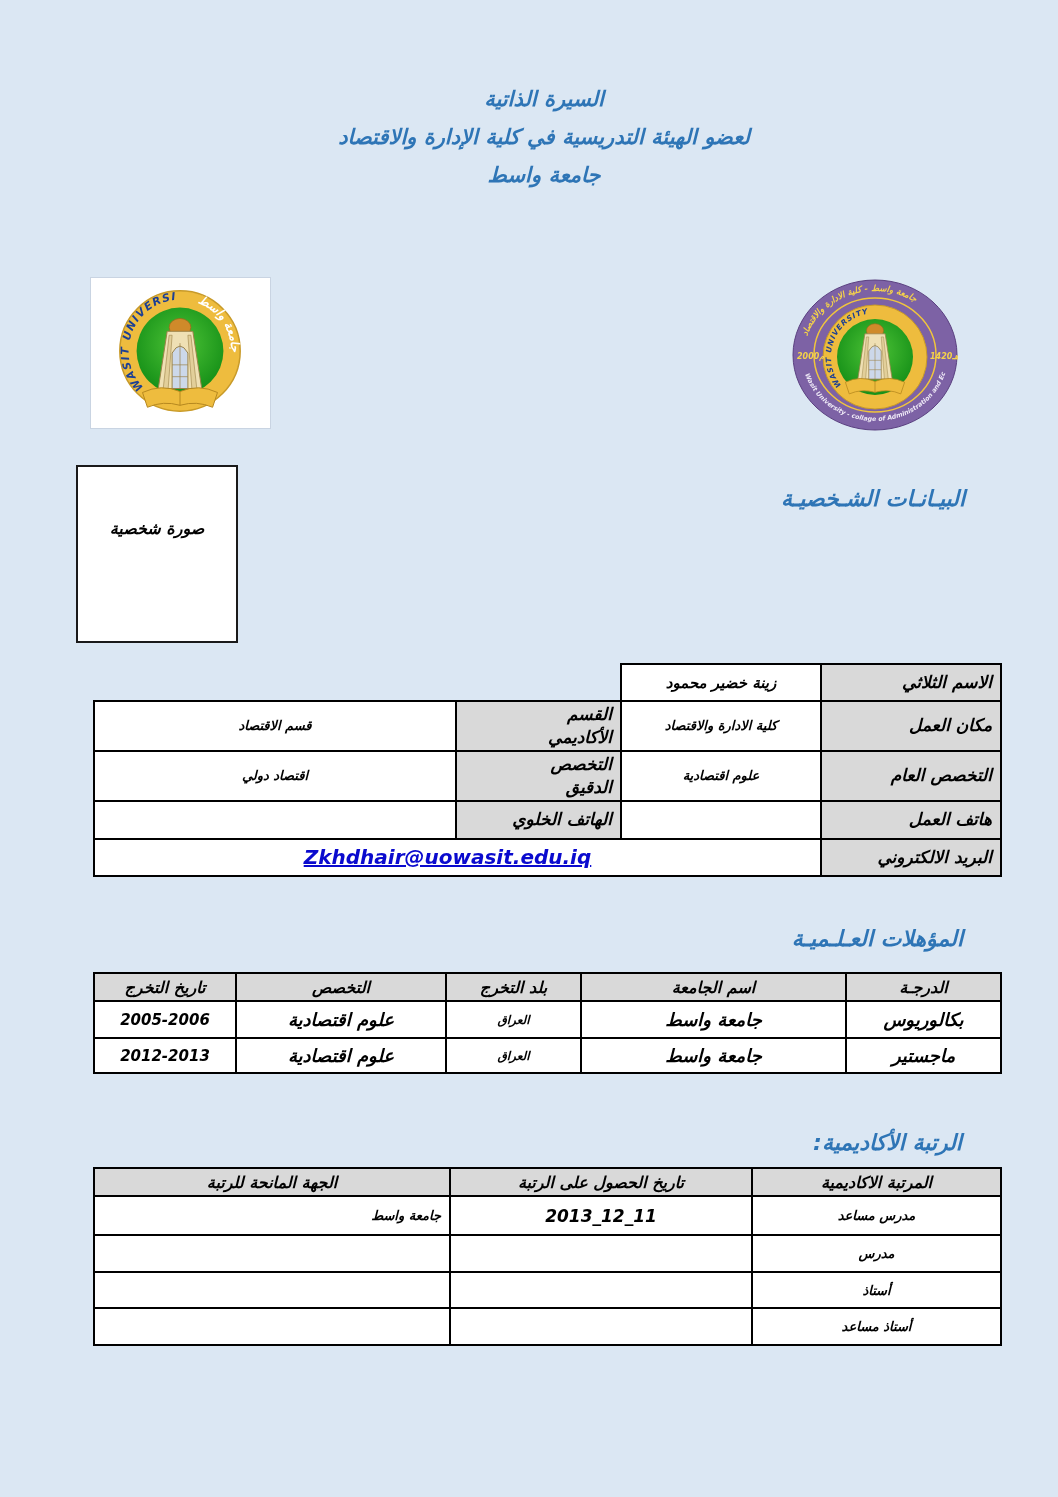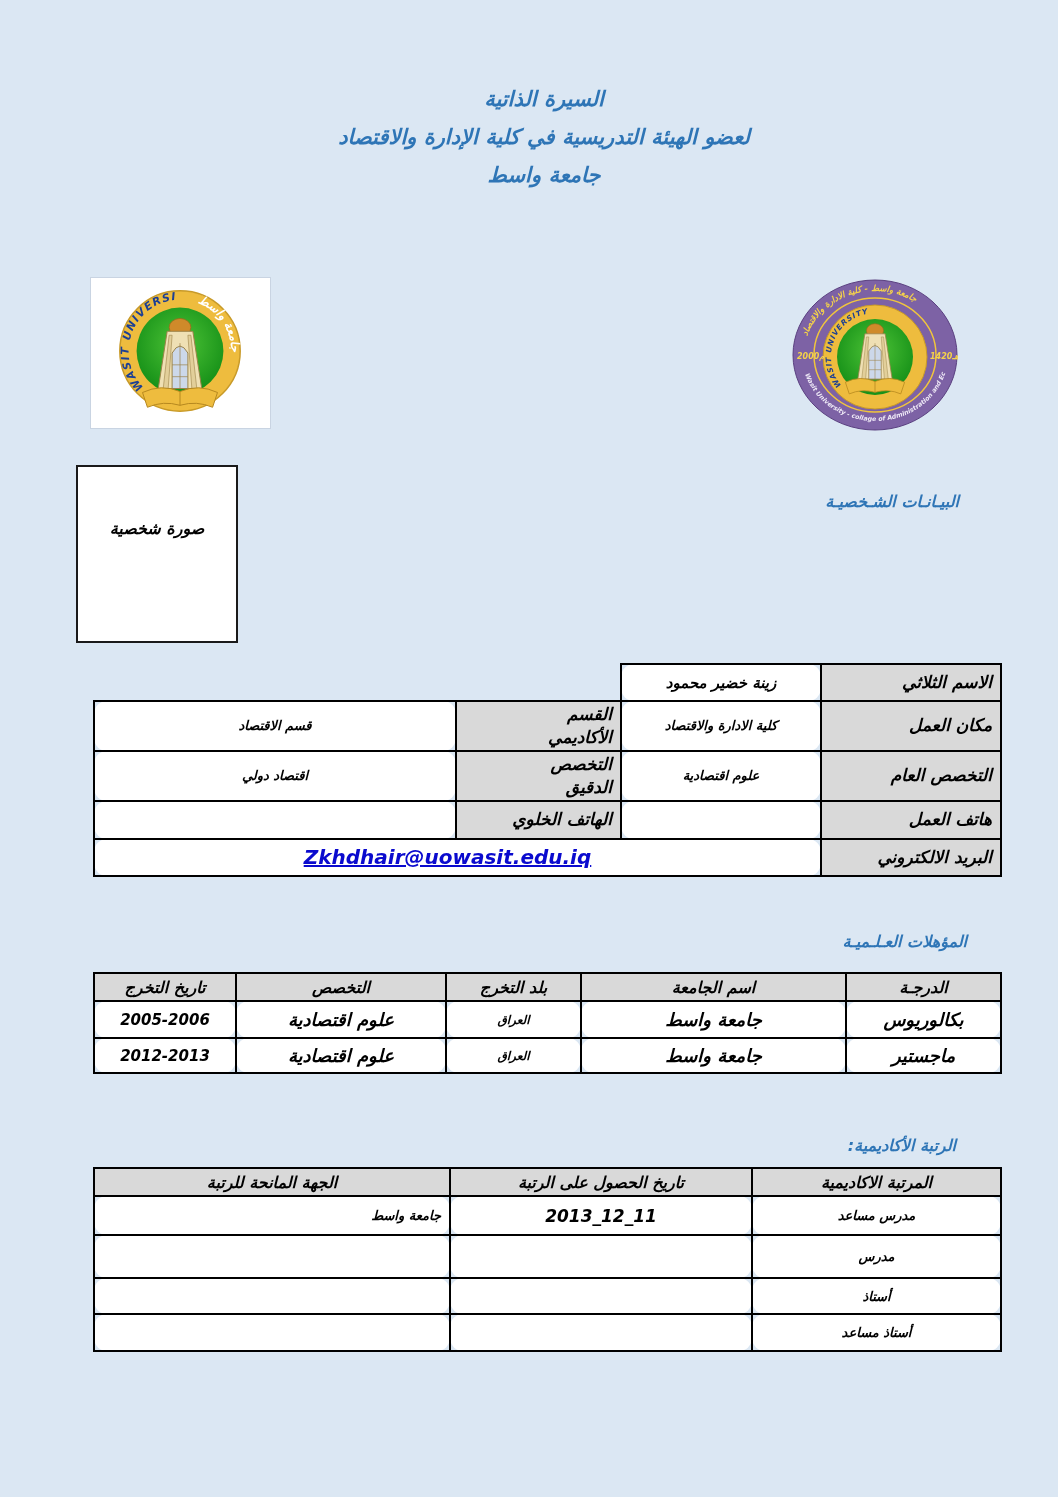--- a/index.html
+++ b/index.html
@@ -16,33 +16,33 @@
                 background:#ffffff; border:1px solid #c9d4e2; }
   .logo-right { position:absolute; left:792px; top:278px; width:166px; height:153px; }
   .logo-left svg, .logo-right svg { display:block; width:100%; height:100%; }
 
   
   .photo-box { position:absolute; left:76px; top:465px; width:162px; height:178px;
                background:#ffffff; border:2px solid #1a1a1a; text-align:center; }
   .photo-box span { display:block; padding-top:52px; font-size:16px; font-weight:bold; color:#000; }
 
   
-  .sec { position:absolute; margin:6px; color:#2e75b6; font-size:16px; font-weight:bold; direction:rtl; }
+  .sec { position:absolute; margin:0; color:#2e75b6; font-size:22px; font-weight:bold; direction:rtl; }
   .sec-personal { top:486px;  right:93px; }
-  .sec-qual     { top:926px;  right:85px; }
+  .sec-qual     { top:926px;  right:95px; }
   .sec-rank     { top:1130px; right:96px; }
 
   
   table.tbl { position:absolute; border-collapse:collapse; table-layout:fixed; direction:rtl; }
   table.tbl td, table.tbl th { border:2px solid #000; background:#ffffff; color:#000;
                                overflow:hidden; padding:1px 4px; }
   table.tbl .lbl, table.tbl .hdr { background:#d9d9d9; font-weight:bold; }
   table.tbl .lbl { font-size:17px; text-align:right; padding-right:8px; line-height:1.35;padding-left:42px; }
   table.tbl .hdr { font-size:16px; text-align:center; }
-  table.tbl .val { font-weight:bold; font-size:13px; text-align:center;border-radius:13px; }
+  table.tbl .val { font-weight:bold; font-size:13px; text-align:center; }
   .personal-table { left:93px; top:663px; width:907px; }
   .personal-table .val.big { font-size:15px; }
   .personal-table .alignr  { text-align:right; padding-right:4px; }
   .personal-table .pad-wide  { text-align:right; padding-right:63px; }
   .personal-table .pad-email { text-align:right; padding-right:24px; }
   td.ghost { border:none !important; background:transparent !important; }
   a.email { color:#0a0ace; font-weight:bold; font-size:20px; text-decoration:underline; }
 
   .qual-table { left:93px; top:972px; width:907px; }
   .qual-table .val.deg  { font-size:18px; }
@@ -216,21 +216,21 @@
         <tr style="height:28px">
       <th class="hdr">المرتبة الاكاديمية</th>
       <th class="hdr">تاريخ الحصول على الرتبة</th>
       <th class="hdr">الجهة المانحة للرتبة</th>
     </tr>
     <tr style="height:39px">
       <td class="val">مدرس مساعد</td>
       <td class="val rdate">11_12_2013</td>
       <td class="val grantor">جامعة واسط</td>
     </tr>
-    <tr style="height:43px">
+    <tr style="height:37px">
       <td class="val">مدرس</td>
       <td class="val rdate"></td>
       <td class="val grantor"></td>
     </tr>
     <tr style="height:36px">
       <td class="val">أستاذ</td>
       <td class="val rdate"></td>
       <td class="val grantor"></td>
     </tr>
     <tr style="height:37px">

